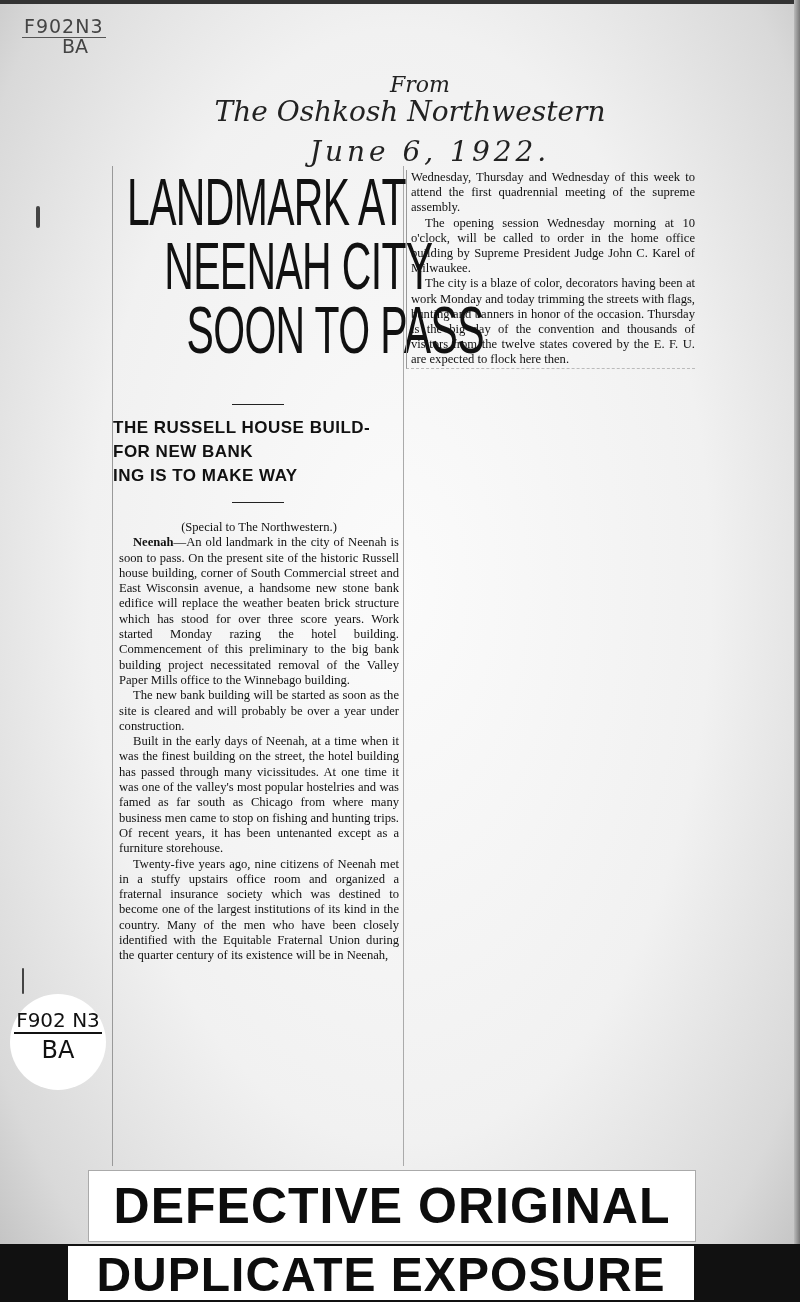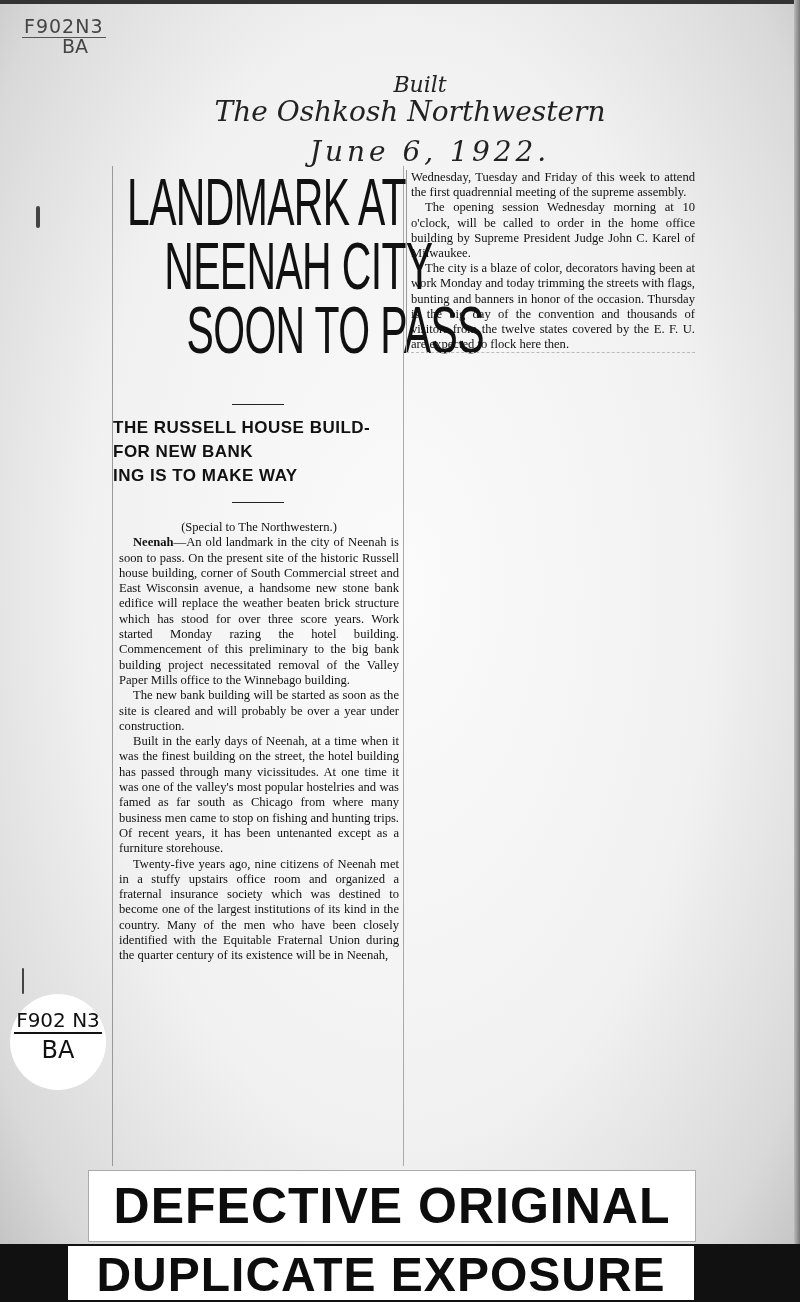--- a/index.html
+++ b/index.html
@@ -102,21 +102,21 @@
 <div class="page">
   <div class="top-edge"></div>
   <div class="right-edge"></div>
 
   <div class="call-number-top">
     <span class="num">F902N3</span>
     <span class="sub">BA</span>
   </div>
 
   <div class="handwriting">
-    <span class="from">Built</span>
+    <span class="from">From</span>
     <span class="paper">The Oshkosh Northwestern</span>
     <span class="date">June 6, 1922.</span>
   </div>
 
   <div class="left-mark" style="left:36px; top:206px; height:22px;"></div>
   <div class="left-mark" style="left:22px; top:968px; height:26px; width:2px;"></div>
 
   <div class="clipping">
     <div class="headline-wrap">
       <h1 class="headline">
@@ -143,21 +143,21 @@
     <div class="body-col">
       <p class="credit">(Special to The Northwestern.)</p>
       <p><span class="dateline">Neenah</span><span>—An old landmark in the city of Neenah is soon to pass. On the present site of the historic Russell house building, corner of South Commercial street and East Wisconsin avenue, a handsome new stone bank edifice will replace the weather beaten brick structure which has stood for over three score years. Work started Monday razing the hotel building. Commencement of this preliminary to the big bank building project necessitated removal of the Valley Paper Mills office to the Winnebago building.</span></p>
       <p>The new bank building will be started as soon as the site is cleared and will probably be over a year under construction.</p>
       <p>Built in the early days of Neenah, at a time when it was the finest building on the street, the hotel building has passed through many vicissitudes. At one time it was one of the valley's most popular hostelries and was famed as far south as Chicago from where many business men came to stop on fishing and hunting trips. Of recent years, it has been untenanted except as a furniture storehouse.</p>
       <p>Twenty-five years ago, nine citizens of Neenah met in a stuffy upstairs office room and organized a fraternal insurance society which was destined to become one of the largest institutions of its kind in the country. Many of the men who have been closely identified with the Equitable Fraternal Union during the quarter century of its existence will be in Neenah,</p>
     </div>
   </div>
 
   <div class="right-col">
-    <p class="cont">Wednesday, Tuesday and Friday of this week to attend the first quadrennial meeting of the supreme assembly.</p>
+    <p class="cont">Wednesday, Thursday and Wednesday of this week to attend the first quadrennial meeting of the supreme assembly.</p>
     <p>The opening session Wednesday morning at 10 o'clock, will be called to order in the home office building by Supreme President Judge John C. Karel of Milwaukee.</p>
     <p>The city is a blaze of color, decorators having been at work Monday and today trimming the streets with flags, bunting and banners in honor of the occasion. Thursday is the big day of the convention and thousands of visitors from the twelve states covered by the E. F. U. are expected to flock here then.</p>
   </div>
 
   <div class="stamp-circle">
     <span class="num">F902 N3</span>
     <span class="sub">BA</span>
   </div>
 
   <div class="banner-1">DEFECTIVE  ORIGINAL</div>

